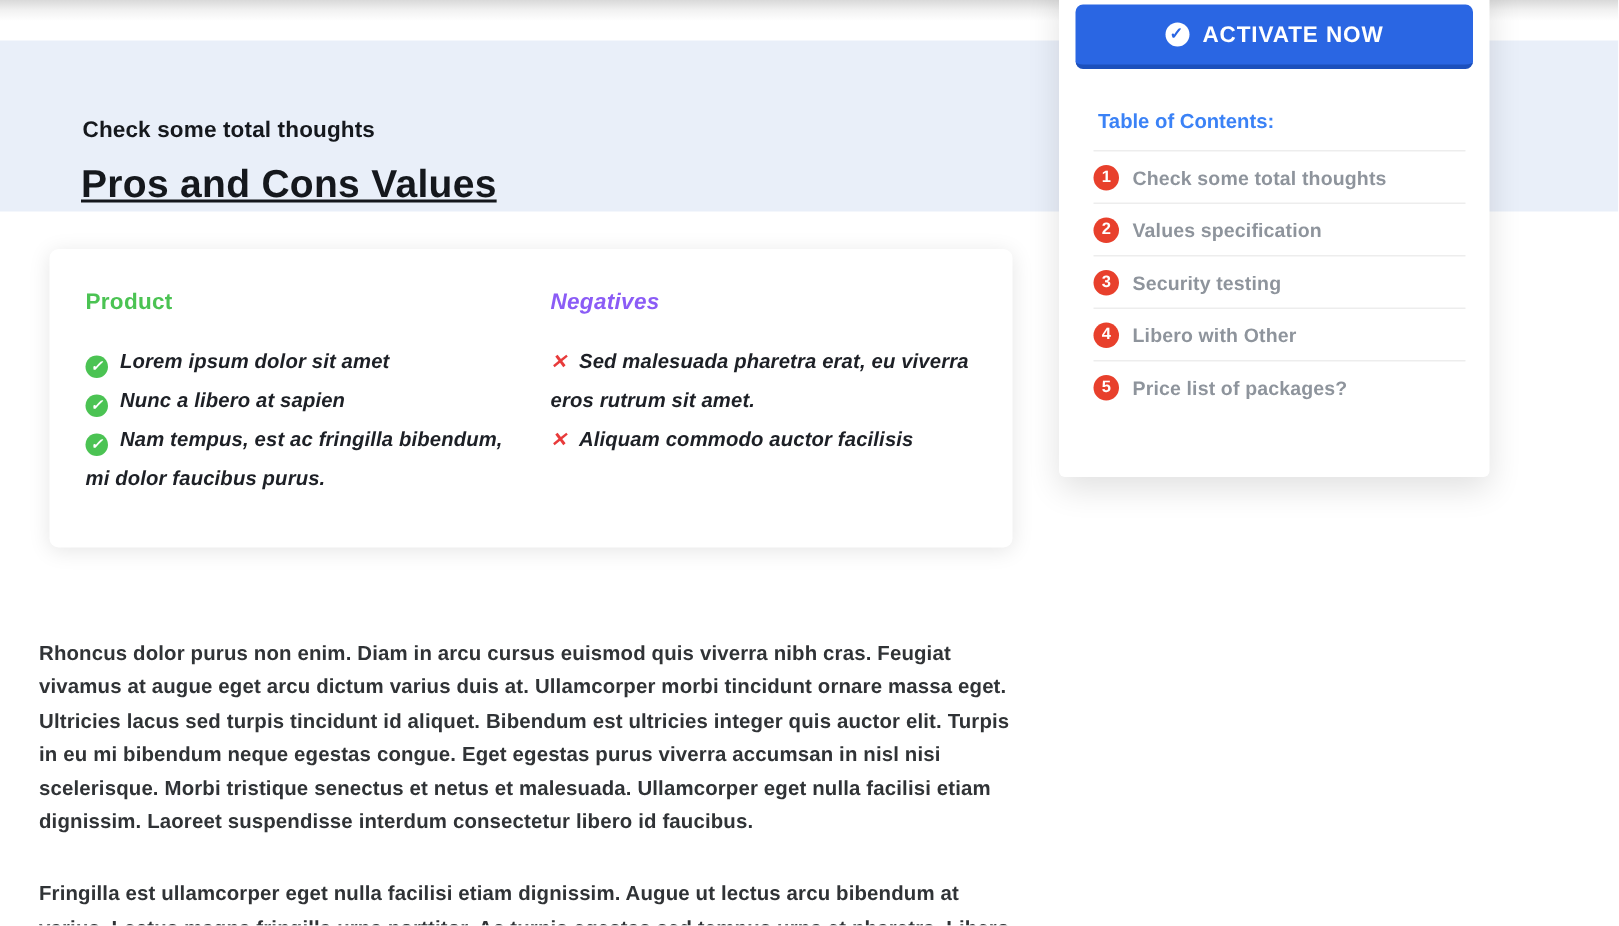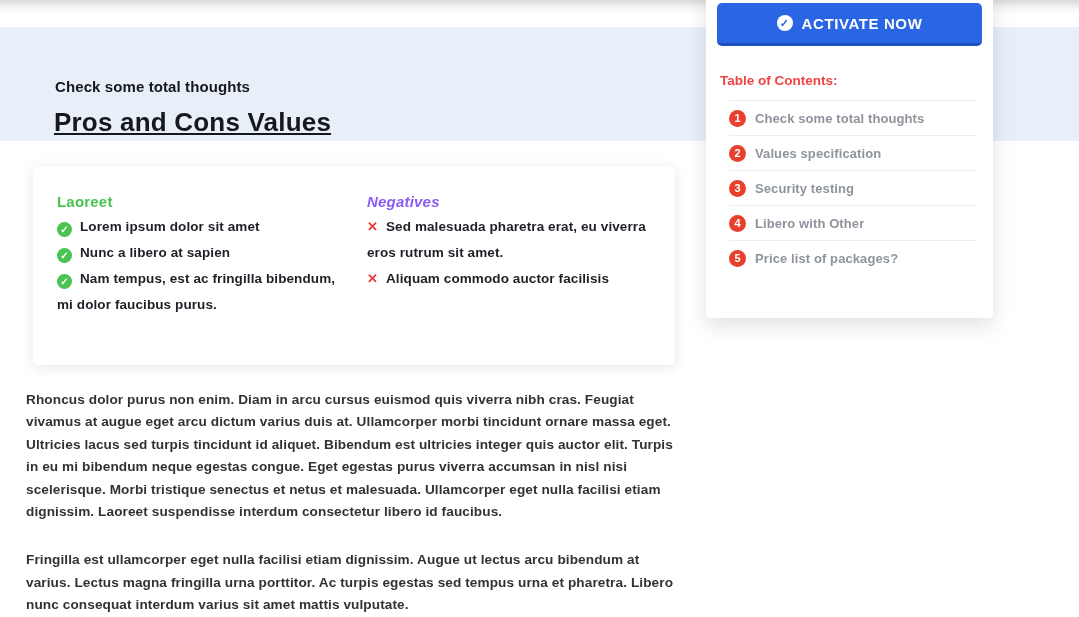--- a/index.html
+++ b/index.html
@@ -31,41 +31,41 @@
   .proscons-card {
     position:absolute; left:33px; top:166px; width:642px; height:199px;
     background:#fff; border-radius:6px;
     box-shadow:0 2px 14px rgba(0,0,0,.10);
     padding:27px 24px 20px 24px;
   }
   .proscons-grid { display:grid; grid-template-columns:1fr 1fr; column-gap:26px; }
   .col-heading { font-size:15px; font-weight:bold; letter-spacing:.2px; }
   .col-heading.positive { color:#4bc353; }
   .col-heading.negative { color:#8b5cf6;font-style:italic; }
-  .pc-list { list-style:none; margin-top:4px; }
+  .pc-list { list-style:none; margin-top:18px;font-style:italic; }
   .pc-list li {
     font-size:13.5px; font-weight:bold; color:#1d2026;
     line-height:26px; letter-spacing:.1px;
   }
   .check-icon {
     display:inline-block; width:15px; height:15px; border-radius:50%;
     background:#4bc353; color:#fff; font-size:10px; line-height:15px;
     text-align:center; vertical-align:-2px; margin-right:8px; font-weight:bold;
   }
   .cross-icon {
     display:inline-block; color:#e83b3b; font-size:13px; font-weight:bold;
     margin-right:8px;
   }
   
   .article {
     position:absolute; left:26px; top:389px; width:650px;
   }
   .article p {
     font-size:13.6px; font-weight:bold; color:#303336;
-    line-height:22.4px; letter-spacing:.1px;
+    line-height:22.4px; letter-spacing:.1px;margin-top:36px;
   }
   .article p + p { margin-top:26px; }
   
   .sidebar-card {
     position:absolute; left:706px; top:-12px; width:287px; height:330px;
     background:#fff; border-radius:4px;
     box-shadow:0 8px 22px rgba(0,0,0,.12);
   }
   .activate-btn {
     display:flex; align-items:center; justify-content:center; gap:9px;
@@ -78,22 +78,22 @@
   .btn-check-icon {
     display:inline-block; width:16px; height:16px; border-radius:50%;
     background:#fff; color:#2a66e3; font-size:11px; line-height:16px;
     text-align:center; font-weight:bold;
   }
   .promo-text {
     margin-top:24px; text-align:center;
     font-size:11px; font-weight:bold; color:#8e8e8e; letter-spacing:.2px;
   }
   .toc-heading {
-    margin:27px 0 12px 14px;
-    font-size:13.5px; font-weight:bold; color:#ef4444;
+    margin:27px 0 12px 26px;
+    font-size:13.5px; font-weight:bold; color:#3b82f6;
   }
   .toc-list { list-style:none; margin:0 16px 0 23px; }
   .toc-item {
     display:flex; align-items:center; gap:9px; height:35px;
     border-top:1px solid #ededed; cursor:pointer;
   }
   .toc-badge {
     flex:0 0 auto; width:17px; height:17px; border-radius:50%;
     background:#e8402c; color:#fff; font-size:11px; font-weight:bold;
     line-height:17px; text-align:center;
@@ -110,21 +110,21 @@
   <div class="top-strip"></div>
 
   <div class="hero">
     <div class="kicker">Check some total thoughts</div>
     <h1 class="title">Pros and Cons Values</h1>
   </div>
 
   <div class="proscons-card">
     <div class="proscons-grid">
       <div class="pc-col">
-        <div class="col-heading positive">Laoreet</div>
+        <div class="col-heading positive">Product</div>
         <ul class="pc-list">
           <li><span class="check-icon">✓</span><span>Lorem ipsum dolor sit amet</span></li>
           <li><span class="check-icon">✓</span><span>Nunc a libero at sapien</span></li>
           <li><span class="check-icon">✓</span><span>Nam tempus, est ac fringilla bibendum, mi dolor faucibus purus.</span></li>
         </ul>
       </div>
       <div class="pc-col">
         <div class="col-heading negative">Negatives</div>
         <ul class="pc-list">
           <li><span class="cross-icon">✕</span><span>Sed malesuada pharetra erat, eu viverra eros rutrum sit amet.</span></li>

